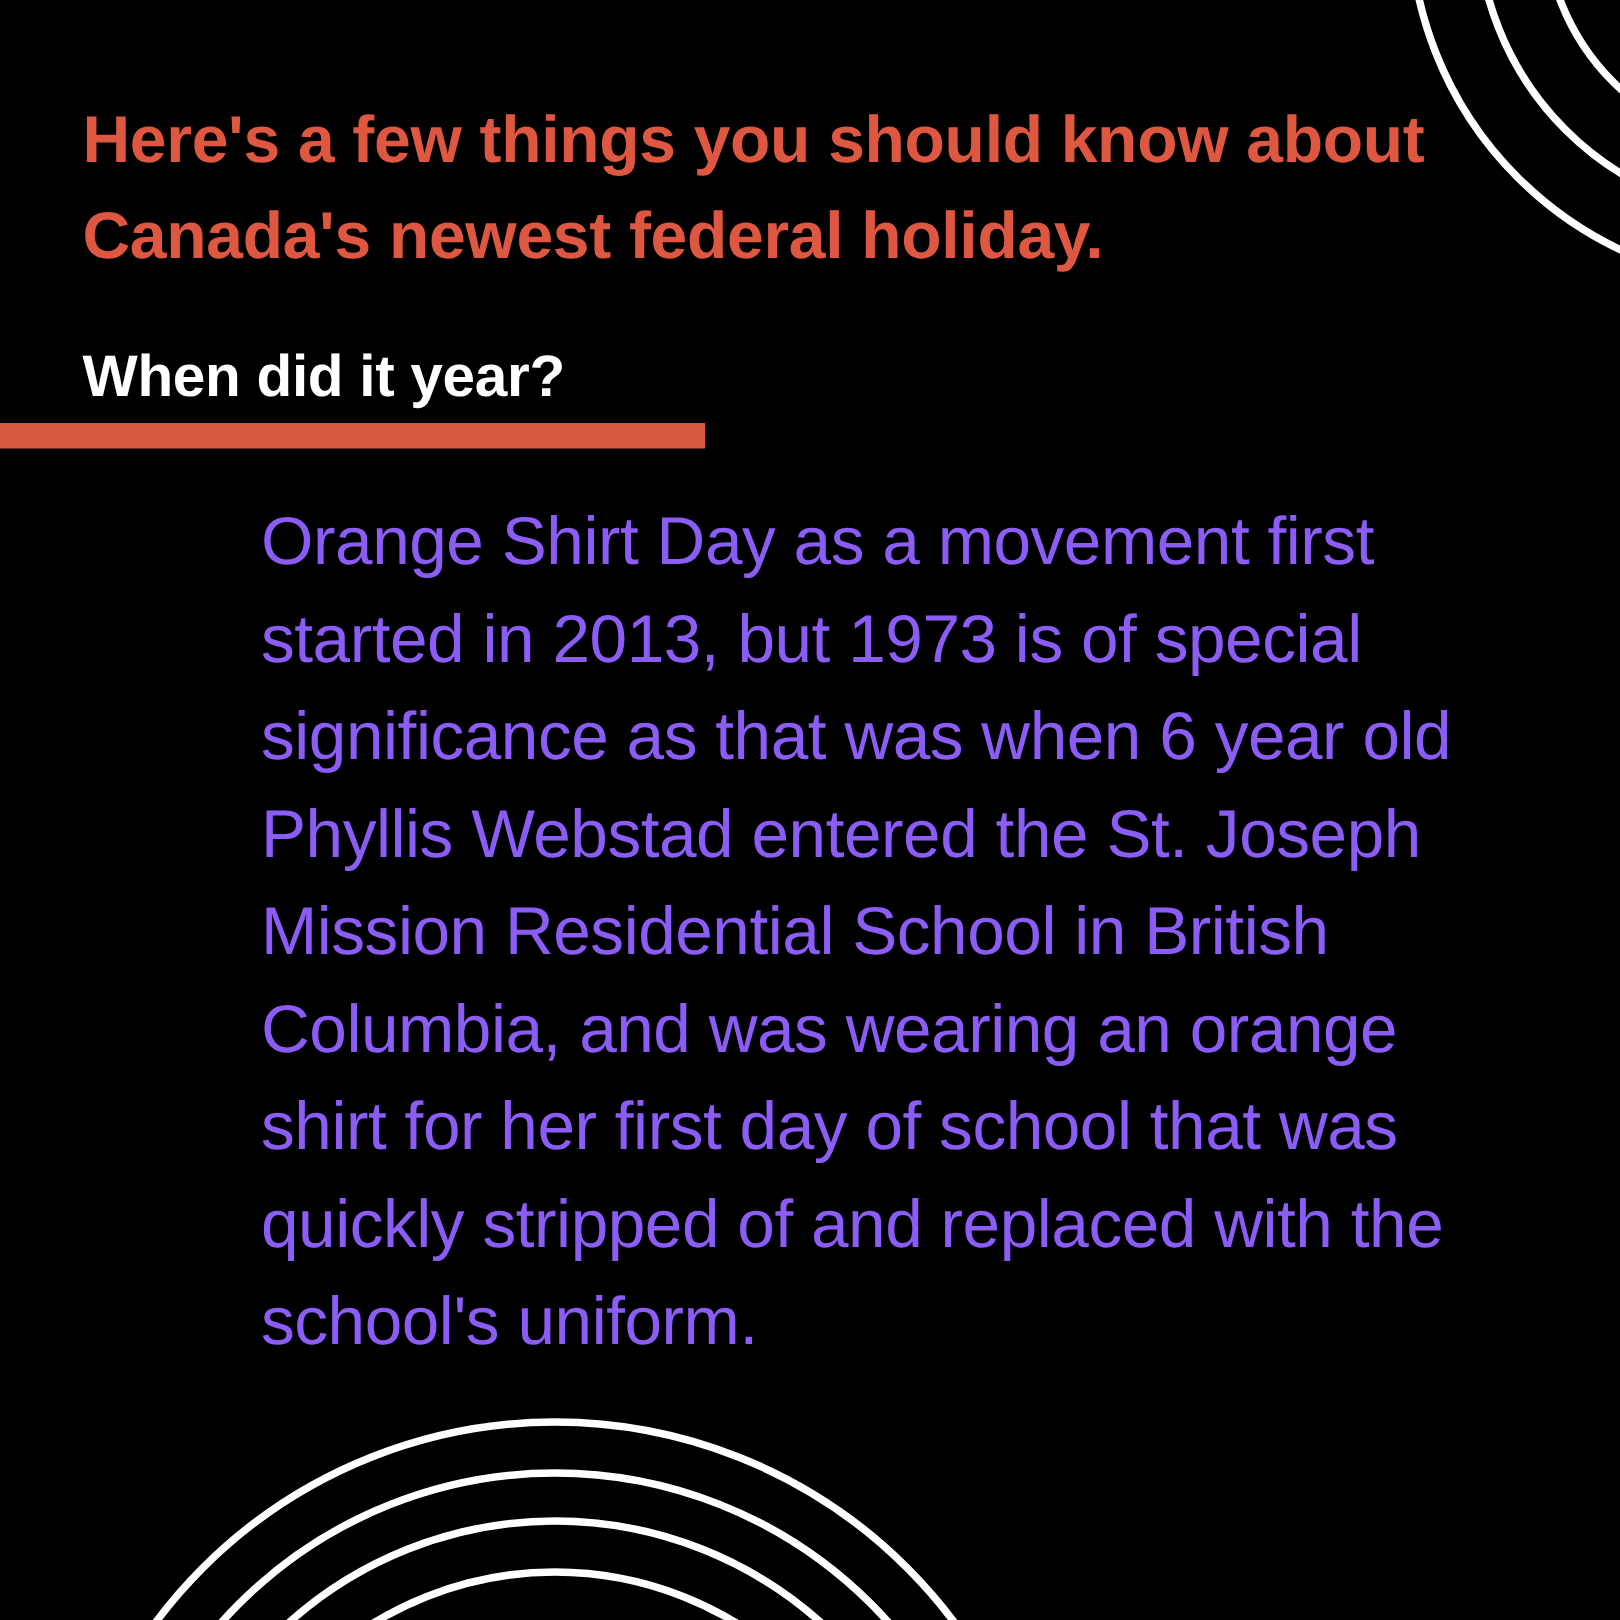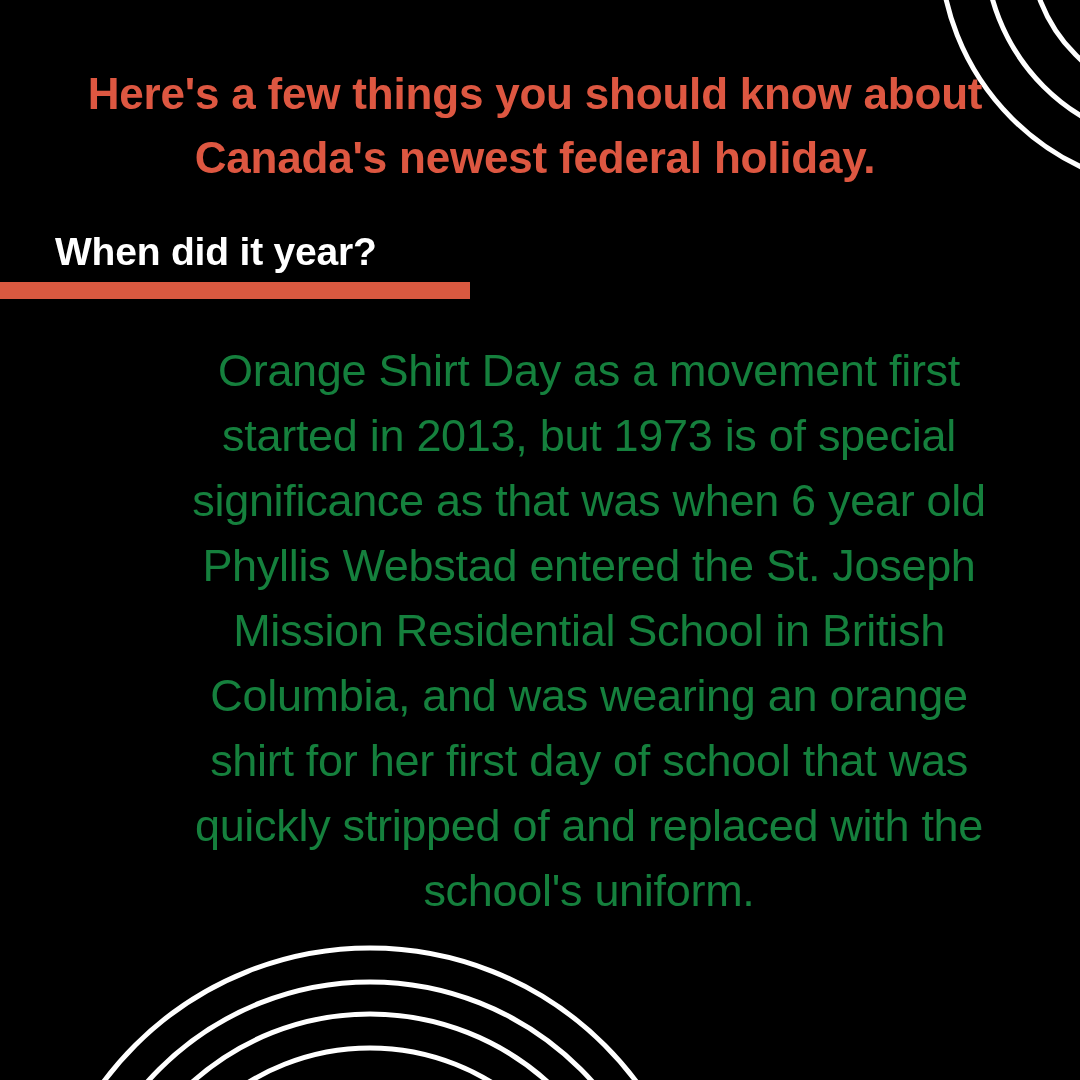--- a/index.html
+++ b/index.html
@@ -9,21 +9,20 @@
   }
   body {
     font-family: "Liberation Sans", sans-serif;
   }
   #poster {
     position: relative;
     width: 1080px;
     height: 1080px;
     background: #000000;
     overflow: hidden;
-    text-align: center;
   }
 
   
   .deco-svg {
     position: absolute;
     top: 0;
     left: 0;
     width: 1080px;
     height: 1080px;
     pointer-events: none;
@@ -75,26 +74,26 @@
     width: 470px;
     height: 17px;
     background: #D95940;
   }
 
   .body-text {
     position: absolute;
     left: 174px;
     top: 328px;
     width: 810px;
-    color: #15803d;
+    color: #8b5cf6;
     font-size: 45px;
     font-weight: 300;
     line-height: 65px;
     letter-spacing: -0.3px;
-    margin: 10px;
+    margin: 0;
   }
 </style>
 </head>
 <body>
 
 <div id="poster">
 
   <svg class="deco-svg" viewBox="0 0 1080 1080">
 
     <g>

